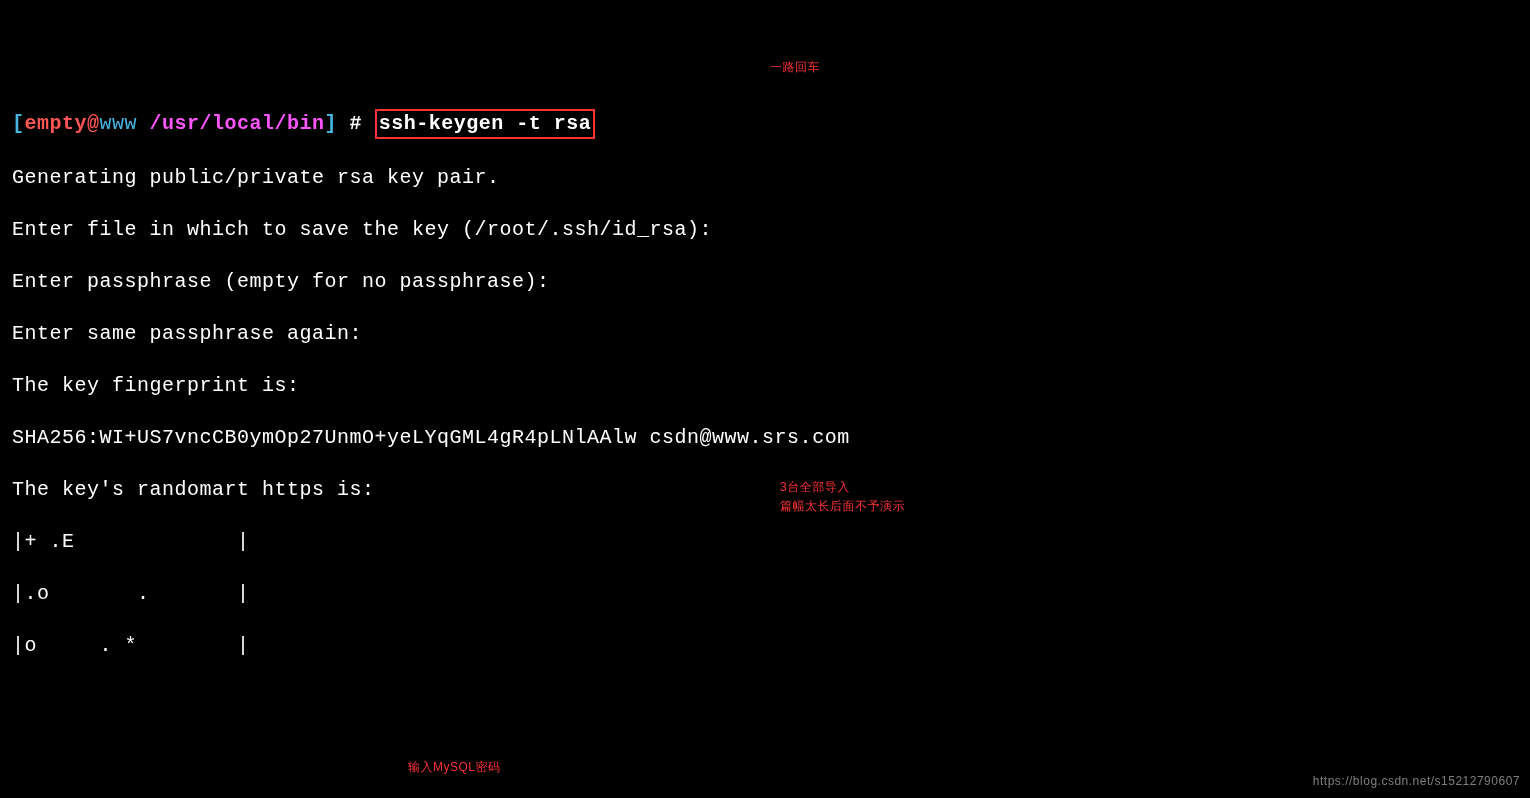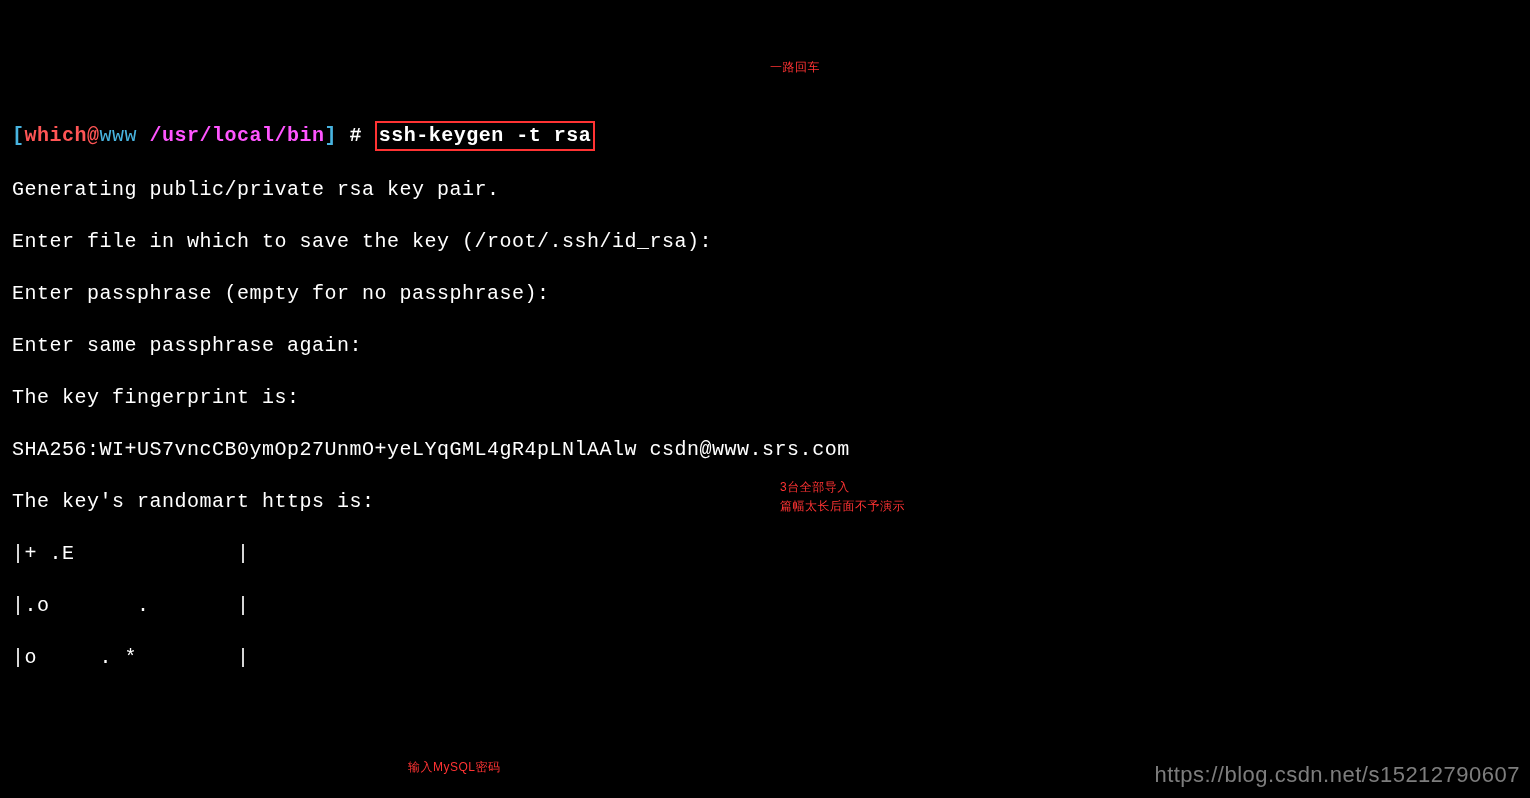--- a/index.html
+++ b/index.html
@@ -28,50 +28,49 @@
     .user { color: #ff5555; font-weight: bold; }
     .at { color: #ff5555; font-weight: bold; }
     .host { color: #48b4e0; font-weight: normal; }
     .path { color: #ff55ff; font-weight: bold; }
     .hash { color: #ffffff; font-weight: bold; }
     .white-bold { color: #ffffff; font-weight: bold; }
     .red-box {
       border: 2px solid #ff3333;
       padding: 0 2px;
       display: inline-block;
-      margin-top: 12px;
     }
     .annotation {
       position: absolute;
       color: #ff3333;
       font-family: sans-serif;
       font-size: 12px;
       font-weight: normal;
       white-space: normal;
     }
     .annotation.a1 { left: 770px; top: 60px; }
     .annotation.a2 { left: 780px; top: 478px; line-height: 1.6; }
     .annotation.a3 { left: 408px; top: 760px; text-align: center; }
     .watermark {
       position: absolute;
       right: 10px;
       bottom: 8px;
       color: #d0d0d0;
       opacity: 0.6;
       font-family: Arial, sans-serif;
-      font-size: 22px;
+      font-size: 12px;
       white-space: nowrap;
     }
   </style>
 </head>
 <body>
 
 
 
-<div><span class="term-line"><span class="bracket">[</span><span class="user">which</span><span class="at">@</span><span class="host">www </span><span class="path">/usr/local/bin</span><span class="bracket">]</span><span class="hash"> # </span><span class="red-box white-bold">ssh-keygen -t rsa</span></span>
+<div><span class="term-line"><span class="bracket">[</span><span class="user">empty</span><span class="at">@</span><span class="host">www </span><span class="path">/usr/local/bin</span><span class="bracket">]</span><span class="hash"> # </span><span class="red-box white-bold">ssh-keygen -t rsa</span></span>
 <span class="term-line">Generating public/private rsa key pair.</span>
 <span class="term-line">Enter file in which to save the key (/root/.ssh/id_rsa):</span>
 <span class="term-line">Enter passphrase (empty for no passphrase):</span>
 <span class="term-line">Enter same passphrase again:</span>
 <span class="term-line">The key fingerprint is:</span>
 <span class="term-line">SHA256:WI+US7vncCB0ymOp27UnmO+yeLYqGML4gR4pLNlAAlw csdn@www.srs.com</span>
 <span class="term-line">The key's randomart https is:</span>
 <span class="term-line">|+ .E             |</span>
 <span class="term-line">|.o       .       |</span>
 <span class="term-line">|o     . *        |</span>

